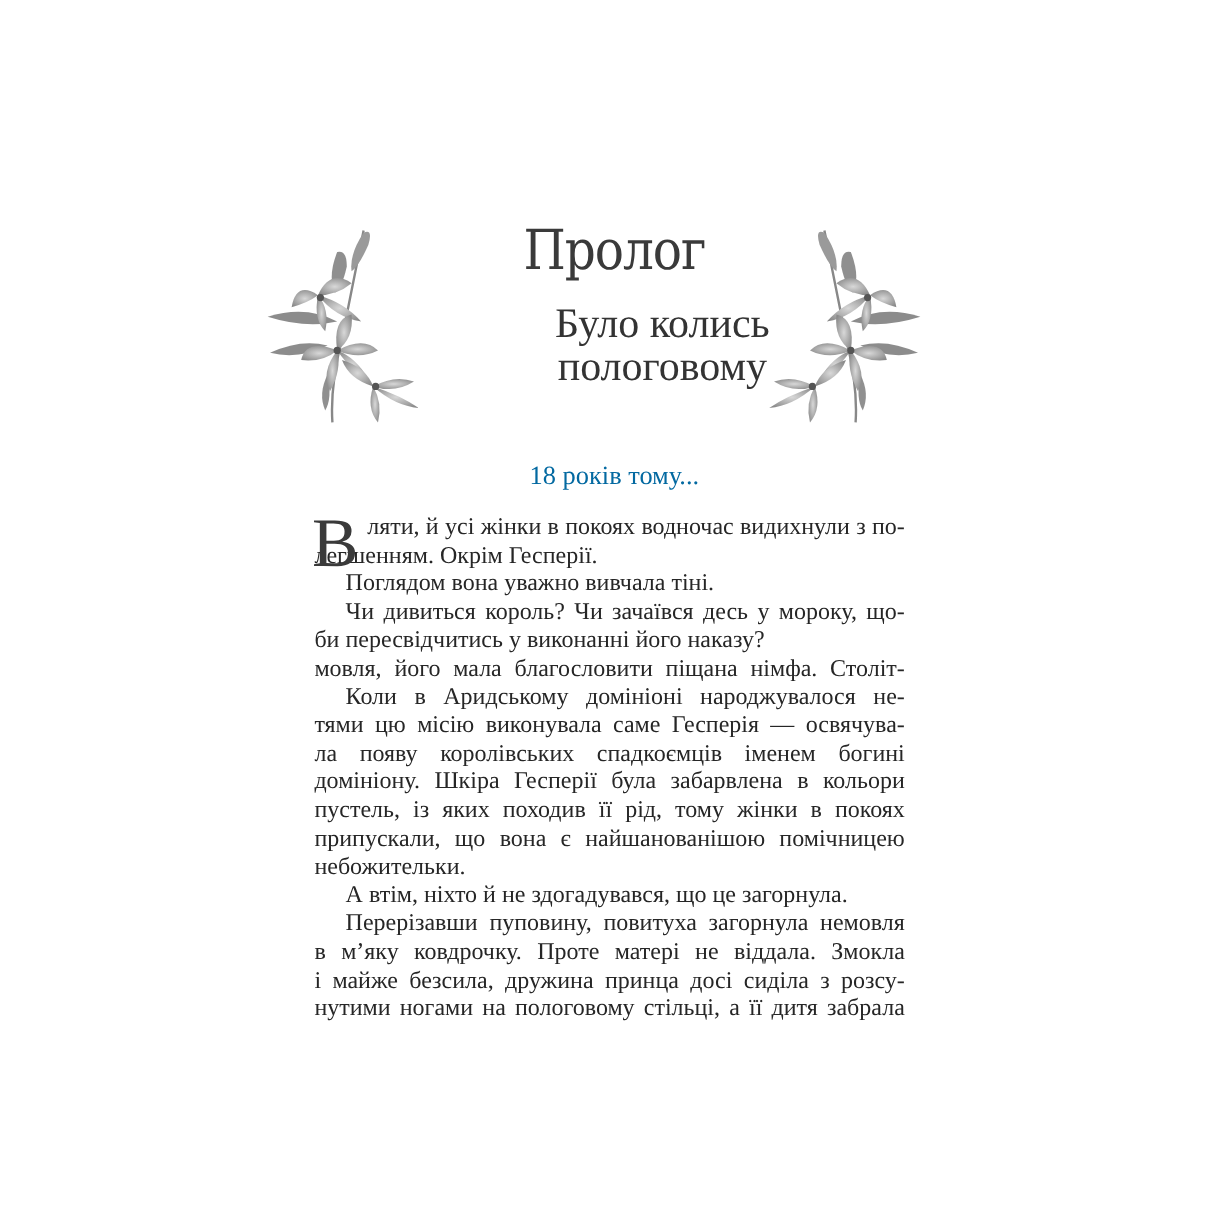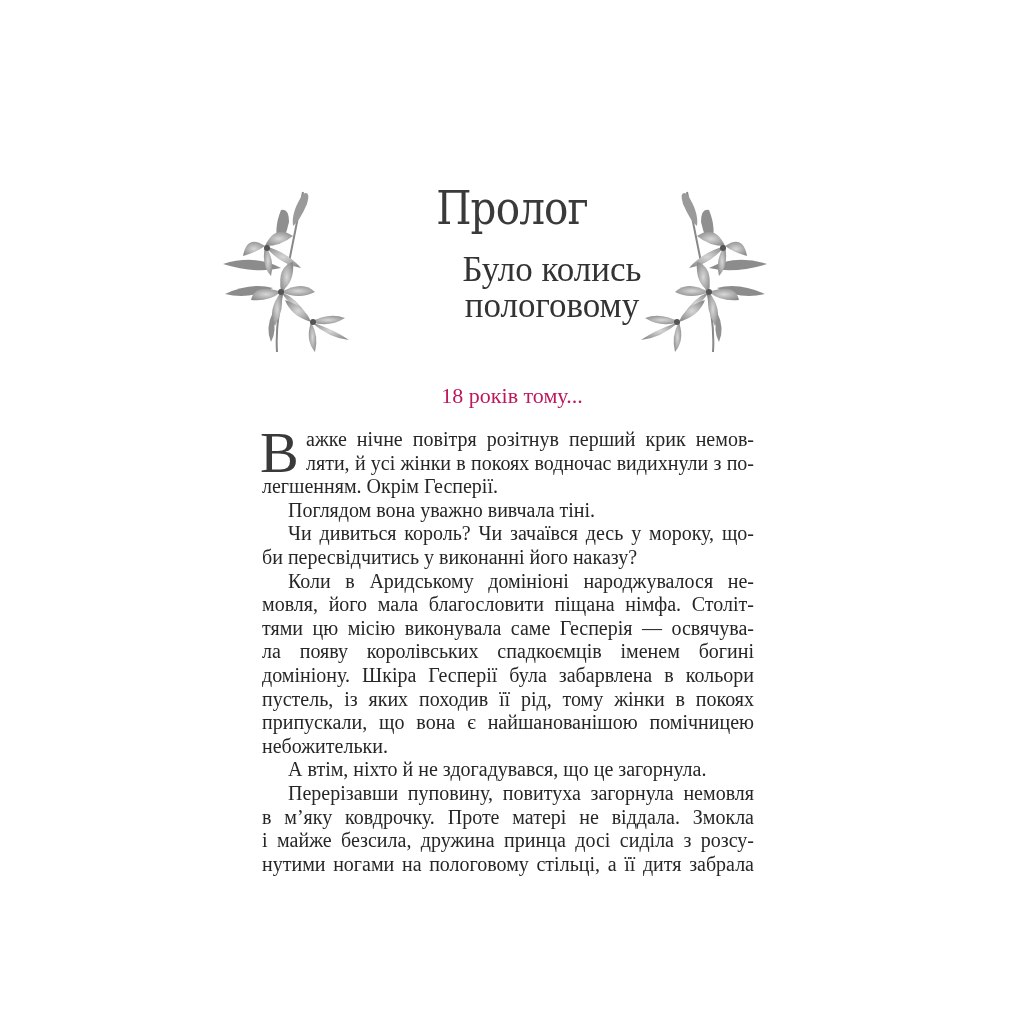--- a/index.html
+++ b/index.html
@@ -48,21 +48,21 @@
     }
     .time-marker {
       position: absolute;
       left: 0;
       width: 1024px;
       top: 381px;
       text-align: center;
       font-family: "Liberation Serif", serif;
       font-size: 22px;
       line-height: 30px;
-      color: #be185d;
+      color: #0369a1;
     }
     .flourish {
       position: absolute;
       width: 140px;
       height: 180px;
     }
     .flourish.left { left: 215px; top: 182px; }
     .flourish.right { left: 635px; top: 182px; }
 
     .body-text {
@@ -196,28 +196,27 @@
 
   <div class="chapter-subtitle">
     <div>Було колись</div>
     <div>пологовому</div>
   </div>
 
   <div class="time-marker">18 років тому...</div>
 
   <div class="body-text">
     <span class="dropcap">В</span>
-    <span class="line dropcap-line">ажке нічне повітря розітнув перший крик немов-</span>
     <span class="line dropcap-line">ляти, й усі жінки в покоях водночас видихнули з по-</span>
     <span class="line last">легшенням. Окрім Гесперії.</span>
     <span class="line indent last">Поглядом вона уважно вивчала тіні.</span>
     <span class="line indent">Чи дивиться король? Чи зачаївся десь у мороку, що-</span>
     <span class="line last">би пересвідчитись у виконанні його наказу?</span>
+    <span class="line">мовля, його мала благословити піщана німфа. Століт-</span>
     <span class="line indent">Коли в Аридському домініоні народжувалося не-</span>
-    <span class="line">мовля, його мала благословити піщана німфа. Століт-</span>
     <span class="line">тями цю місію виконувала саме Гесперія — освячува-</span>
     <span class="line">ла появу королівських спадкоємців іменем богині</span>
     <span class="line">домініону. Шкіра Гесперії була забарвлена в кольори</span>
     <span class="line">пустель, із яких походив її рід, тому жінки в покоях</span>
     <span class="line">припускали, що вона є найшанованішою помічницею</span>
     <span class="line last">небожительки.</span>
     <span class="line indent last">А втім, ніхто й не здогадувався, що це загорнула.</span>
     <span class="line indent">Перерізавши пуповину, повитуха загорнула немовля</span>
     <span class="line">в м’яку ковдрочку. Проте матері не віддала. Змокла</span>
     <span class="line">і майже безсила, дружина принца досі сиділа з розсу-</span>

